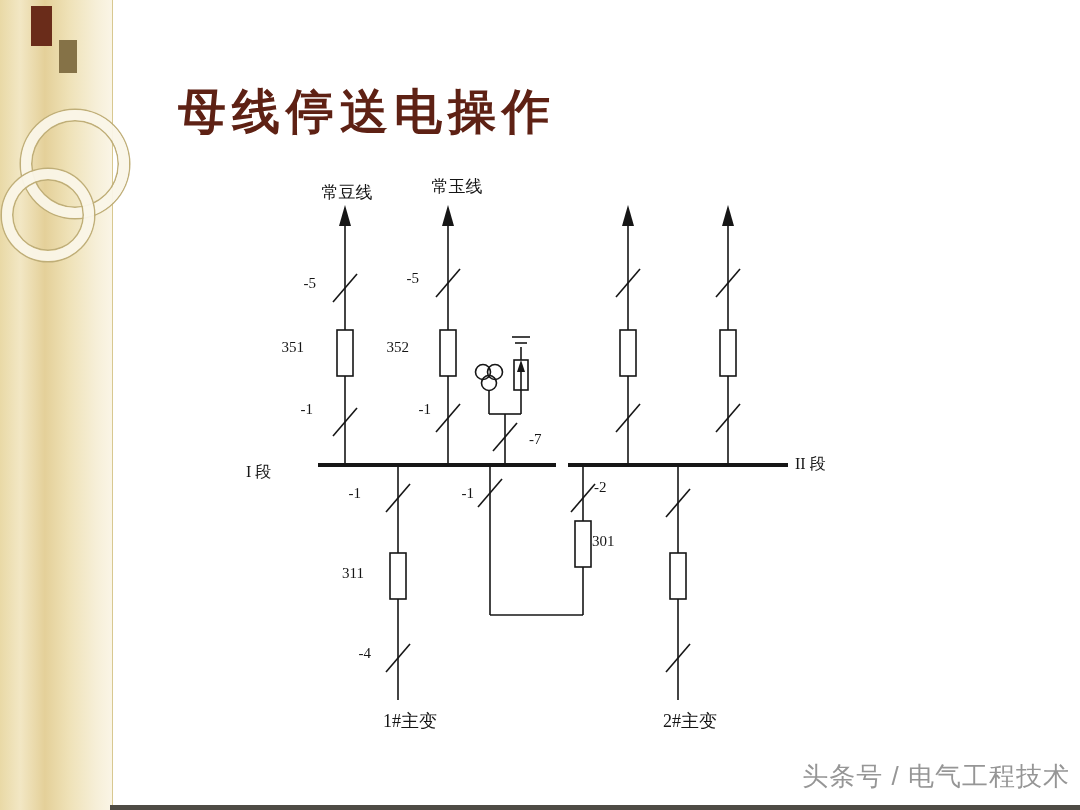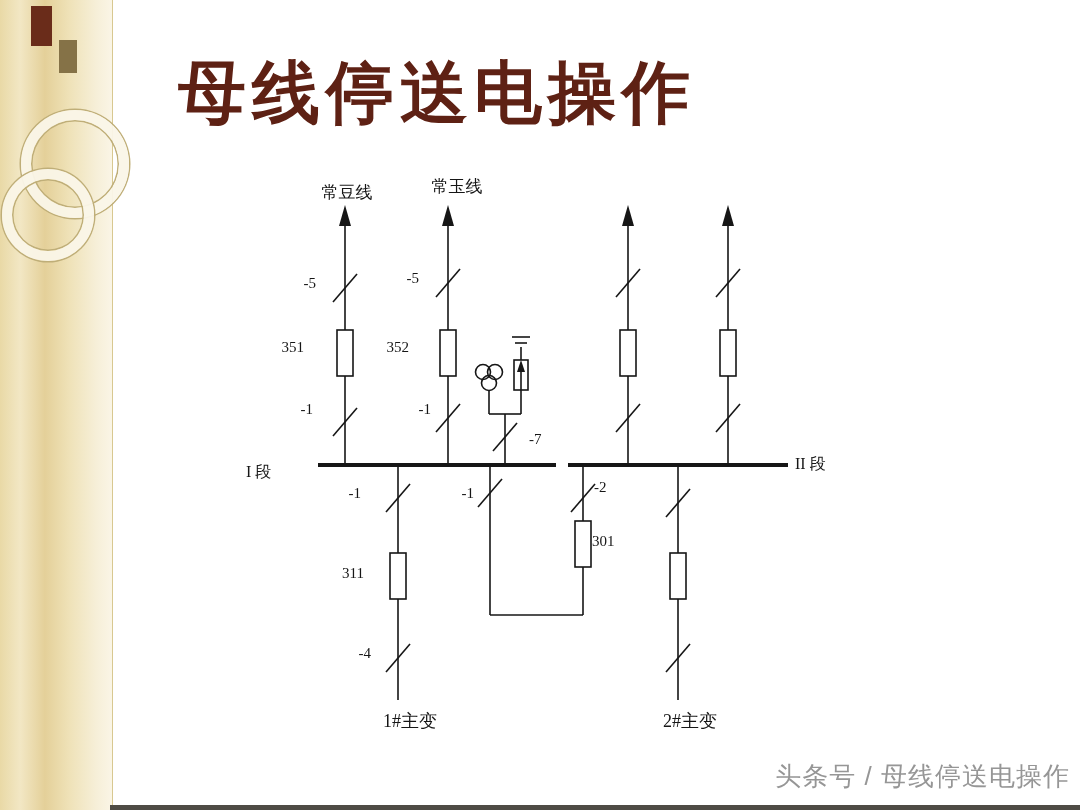--- a/index.html
+++ b/index.html
@@ -18,22 +18,22 @@
   .square-olive{position:absolute;left:59px;top:40px;width:18px;height:33px;background:#857247;}
   .ring{
     position:absolute;border-radius:50%;box-sizing:border-box;
     border:10px solid rgba(250,246,232,0.95);
     box-shadow:0 0 0 1.5px #bfae78, inset 0 0 0 1.5px #bfae78;
   }
   .ring1{left:21px;top:110px;width:108px;height:108px;}
   .ring2{left:2px;top:169px;width:92px;height:92px;}
   
   .title{
-    position:absolute;left:178px;top:48px;
-    font-size:68px;font-weight:bold;color:#5e2114;letter-spacing:6px;
+    position:absolute;left:178px;top:80px;
+    font-size:48px;font-weight:bold;color:#5e2114;letter-spacing:6px;
     font-family:"Liberation Serif","DejaVu Serif",serif;
   }
   
   svg.diagram{position:absolute;left:0;top:0;}
   svg text{font-family:"Liberation Serif","DejaVu Serif",serif;fill:#161616;}
   
   .watermark{
     position:absolute;right:10px;bottom:16px;
     font-size:26px;color:#969696;letter-spacing:1px;
     font-family:"Liberation Sans","DejaVu Sans",sans-serif;
@@ -152,14 +152,14 @@
 
     <text x="474" y="498" text-anchor="end">-1</text>
     <text x="594" y="492" text-anchor="start">-2</text>
     <text x="592" y="546" text-anchor="start">301</text>
 
     <text x="410" y="727" text-anchor="middle" font-size="18">1#主变</text>
     <text x="690" y="727" text-anchor="middle" font-size="18">2#主变</text>
   </g>
 </svg>
 
-<div class="watermark">头条号 / 母线停送电操作</div>
+<div class="watermark">头条号 / 电气工程技术</div>
 <div class="bottom-bar"></div>
 
 </body></html>

